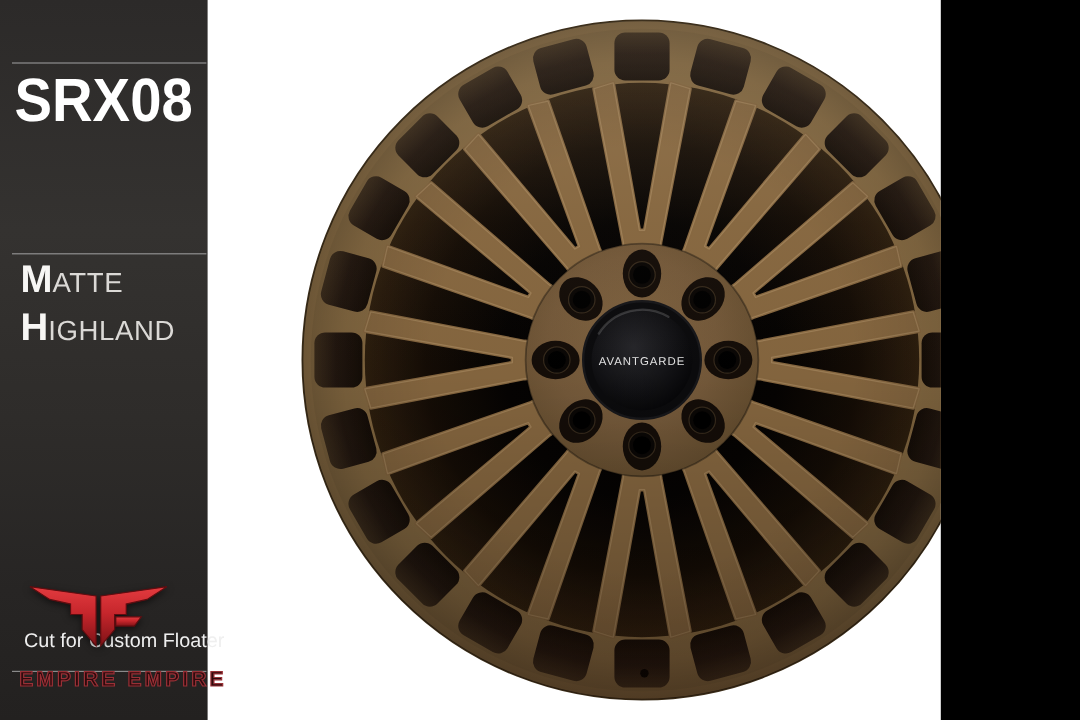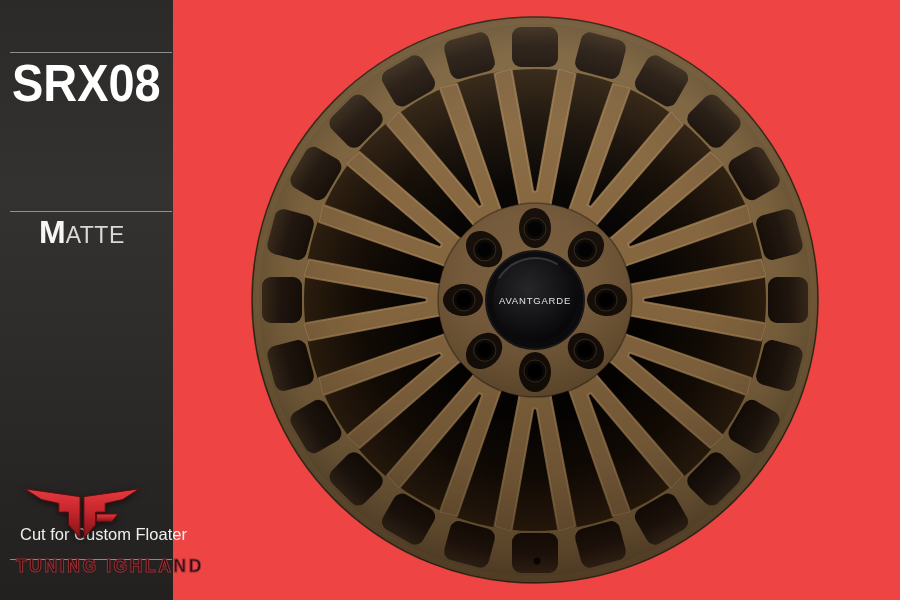--- a/index.html
+++ b/index.html
@@ -1,28 +1,28 @@
 <!DOCTYPE html>
 <html><head>
 <meta charset="utf-8">
 <style>
   html,body{margin:0;padding:0;background:#000;}
-  .stage{position:relative;width:900px;height:600px;background:#ef4444;overflow:hidden;
+  .stage{position:relative;width:784px;height:600px;background:#ffffff;overflow:hidden;
          font-family:"Liberation Sans",sans-serif;}
   
   .panel{position:absolute;left:0;top:0;width:173px;height:600px;
          background:linear-gradient(180deg,#2c2a29 0%,#343230 32%,#2e2c2a 58%,#272524 82%,#232120 100%);}
   .rule{position:absolute;left:10px;width:162px;height:1px;background:#8f8f8f;}
   .rule-top{top:52px;}
   .rule-mid{top:211px;}
   .rule-bot{top:559px;background:#8a8a8a;}
   .model{position:absolute;left:12px;top:54px;font-size:51px;font-weight:700;color:#ffffff;
          transform:scaleX(.92);transform-origin:left top;white-space:nowrap;}
   .finish{position:absolute;left:17px;top:212px;}
-  .finish-line{height:40px;line-height:40px;white-space:nowrap;margin-left:22px;}
+  .finish-line{height:40px;line-height:40px;white-space:nowrap;}
   .finish-line .ini{font-size:32px;font-weight:700;color:#f7f6f4;}
   .finish-line .rest{font-size:23px;font-weight:400;color:#dbd9d6;letter-spacing:.5px;}
   .note{position:absolute;left:20px;top:527px;font-size:16.5px;line-height:15.5px;
         color:#efefef;white-space:nowrap;}
   .logo{position:absolute;left:20px;top:486px;filter:drop-shadow(0 2px 3px rgba(0,0,0,.55));}
   .brand{position:absolute;left:16px;top:556px;font-size:17.5px;font-weight:700;
          letter-spacing:2.6px;color:#2e0a0d;-webkit-text-stroke:1px #993036;white-space:nowrap;}
   
   .wheel{position:absolute;left:235px;top:0;}
   .cap-text{font-family:"Liberation Sans",sans-serif;}
@@ -167,36 +167,37 @@
     <circle r="283" fill="url(#gVign)"></circle>
   </svg>
 
   <div class="panel">
     <div class="rule rule-top"></div>
     <div class="model">SRX08</div>
     <div class="rule rule-mid"></div>
 
     <div class="finish">
       <div class="finish-line"><span class="ini">M</span><span class="rest">ATTE</span></div>
+      <div class="finish-line"><span class="ini">H</span><span class="rest">IGHLAND</span></div>
     </div>
 
     <div class="note">
       <div>Cut for Custom Floater</div>
     </div>
 
     <svg class="logo" width="124" height="58" viewBox="0 0 124 60">
       <defs>
         <linearGradient id="gRed" x1="0" y1="0" x2="0" y2="1">
           <stop offset="0%" stop-color="#e33b3f"></stop>
           <stop offset="45%" stop-color="#c6262c"></stop>
           <stop offset="100%" stop-color="#7e1216"></stop>
         </linearGradient>
       </defs>
       <path d="M3,3 L60,11 L60,54 L48,40 L48,27 L38,27 L38,18 L20,14 Z" fill="url(#gRed)" stroke="#5f0d10" stroke-width="1"></path>
       <path d="M121,3 L64,11 L64,54 L76,40 L76,27 L86,27 L86,18 L104,14 Z" fill="url(#gRed)" stroke="#5f0d10" stroke-width="1"></path>
       <path d="M77,29 L99,29 L93,37 L77,37 Z" fill="url(#gRed)" stroke="#5f0d10" stroke-width="1"></path>
     </svg>
 
     <div class="rule rule-bot"></div>
-    <div class="brand">TUNING IGHLAND</div>
+    <div class="brand">EMPIRE EMPIRE</div>
   </div>
 
 </div>
 
 </body></html>

